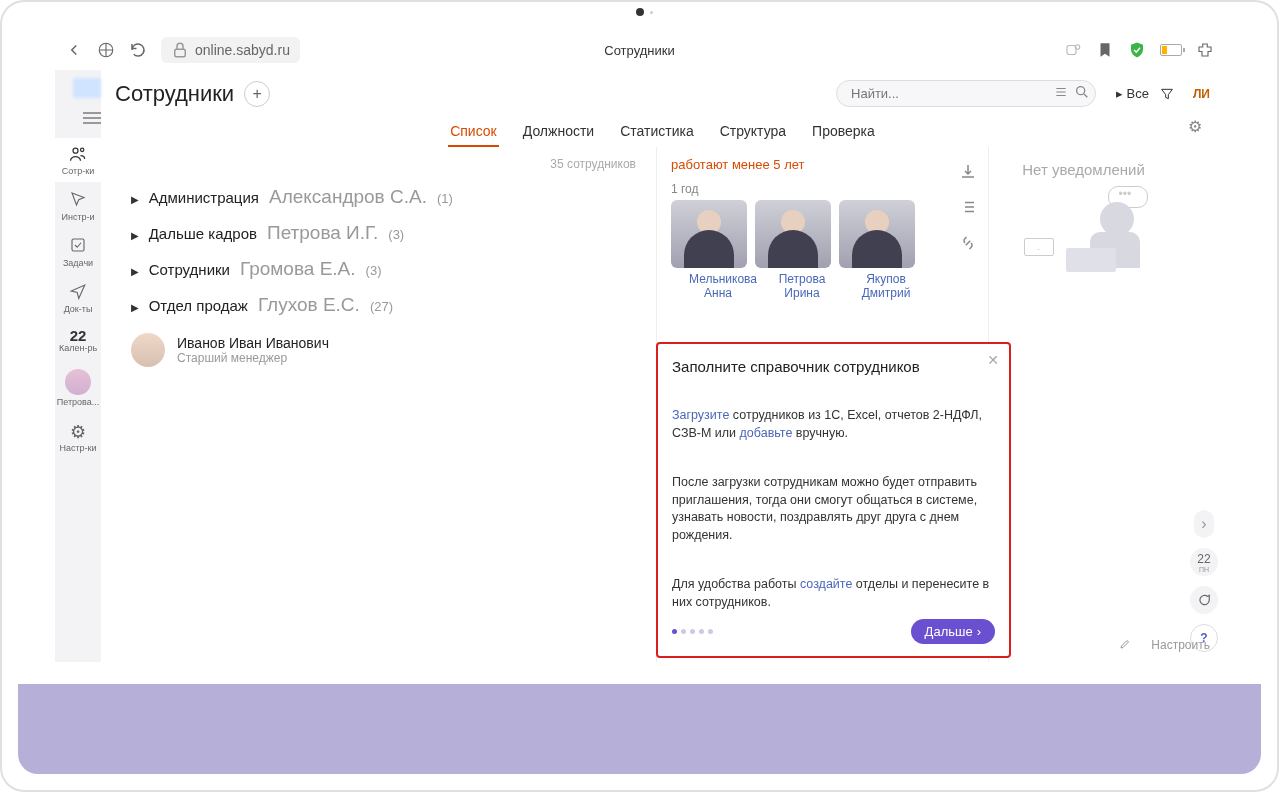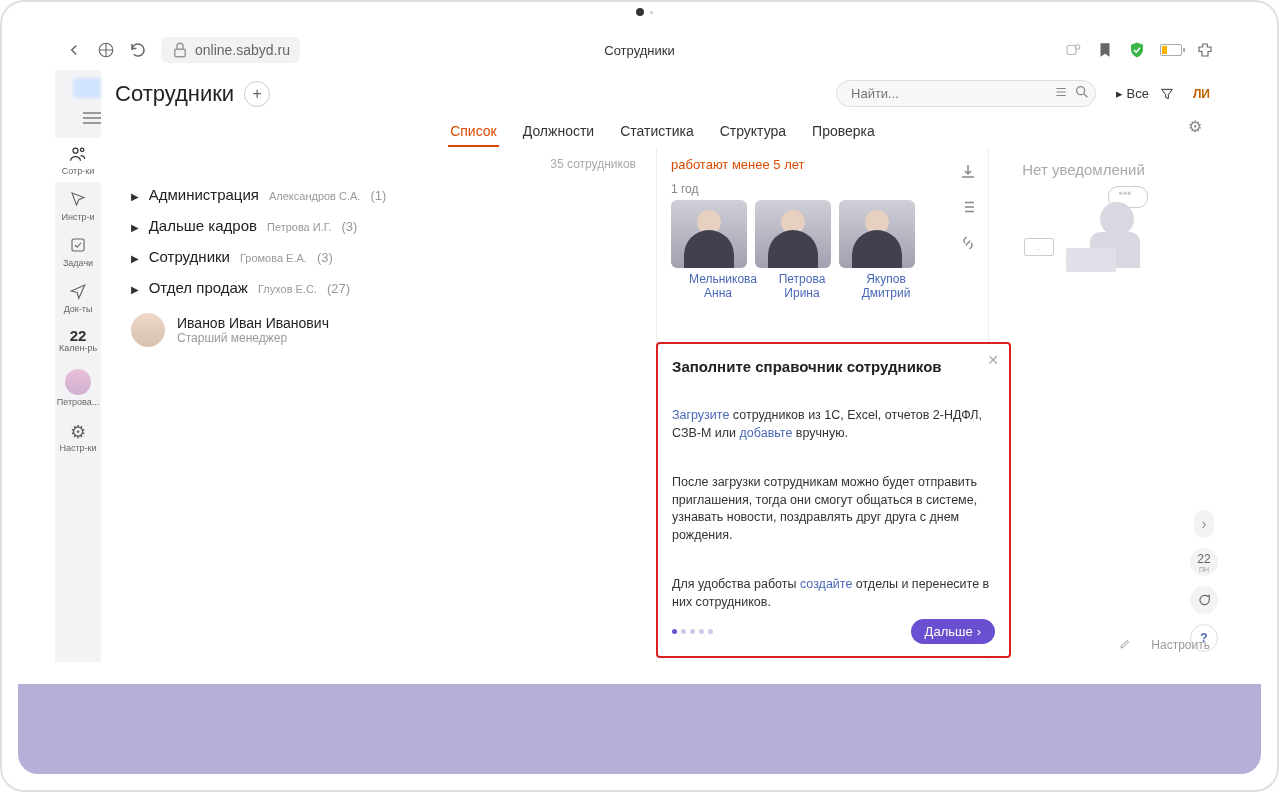--- a/index.html
+++ b/index.html
@@ -50,21 +50,21 @@
   .tab.sel { color:#d94a00; border-bottom:2px solid #d94a00; }
   .tabs-right { position:absolute; right:14px; top:4px; width:22px; height:22px; color:#888; cursor:pointer; }
 
   .content-row { flex:1; display:flex; position:relative; }
 
   .dept-col { width:555px; padding:10px 20px 10px 30px; }
   .count-hint { text-align:right; color:#aaa; font-size:12px; margin-bottom:8px; }
   .dept-row { display:flex; align-items:baseline; gap:10px; padding:7px 0; cursor:pointer;}
   .dept-row .arrow { color:#333; font-size:10px; }
   .dept-row .name { font-size:15px; color:#222; }
-  .dept-row .head { font-size:11px; color:#999; }
+  .dept-row .head { font-size:19px; color:#999; }
   .dept-row .cnt { font-size:13px; color:#999; }
   .person-row { display:flex; gap:12px; align-items:center; margin-top:10px; }
   .person-row .ava { width:34px; height:34px; border-radius:50%; background:linear-gradient(#f0d8c8,#d8c0b0); }
   .person-row .pname { font-size:14px; color:#222; }
   .person-row .prole { font-size:12px; color:#999; }
 
   .side-block { width:292px; border-left:1px solid #eee; padding:10px 14px; }
   .side-title { color:#d94a00; font-size:13px; margin-bottom:10px; }
   .year1 { color:#888; font-size:12px; margin-bottom:4px; }
   .emp-cards { display:flex; gap:8px; }
@@ -93,21 +93,21 @@
   .right-dock .d { width:28px; height:28px; border-radius:50%; background:#f3f3f5; color:#666; display:flex; flex-direction:column; align-items:center; justify-content:center; font-size:12px; cursor:pointer; }
   .right-dock .d .sub { font-size:7px; color:#999; line-height:1; }
   .right-dock .arrow-d { width:20px; height:28px; border-radius:10px; background:#f3f3f5; display:flex;align-items:center;justify-content:center;color:#999; cursor:pointer;}
   .right-dock .help { background:#fff; border:1px solid #ddd; color:#4a68b8; font-weight:600; }
 
   .settings-link { position:absolute; right:14px; bottom:10px; color:#999; font-size:12px; display:flex; align-items:flex-start; gap:20px; cursor:pointer;}
 
   
   .popover { position:absolute; left:555px; bottom:4px; width:355px; border:2px solid #d92020; background:#fff; padding:14px 14px 12px; border-radius:4px; }
   .popover .close { position:absolute; top:8px; right:10px; color:#aaa; cursor:pointer; font-size:14px; }
-  .pop-title { font-size:15px; font-weight:700; color:#222; margin-bottom:24px; }
+  .pop-title { font-size:15px; font-weight:400; color:#222; margin-bottom:24px; }
   .pop-body p { font-size:12.5px; color:#333; line-height:1.4; margin-bottom:8px;margin-top:32px; }
   .pop-body a { color:#4a68b8; text-decoration:none; cursor:pointer; }
   .pop-foot { display:flex; align-items:center; justify-content:space-between; }
   .dots { display:flex; gap:4px; }
   .dots span { width:5px; height:5px; border-radius:50%; background:#d0c8e8; }
   .dots span.on { background:#6a50d0; }
   .next-btn { background:#6a50d0; color:#fff; border:none; border-radius:14px; padding:5px 14px; font-size:13px; cursor:pointer; display:flex; align-items:center; gap:4px;}
 
   .bottom-bar { position:absolute; left:18px; right:18px; bottom:18px; height:90px; background:#b6b0d8; border-radius:0 0 20px 20px; }
 </style>

